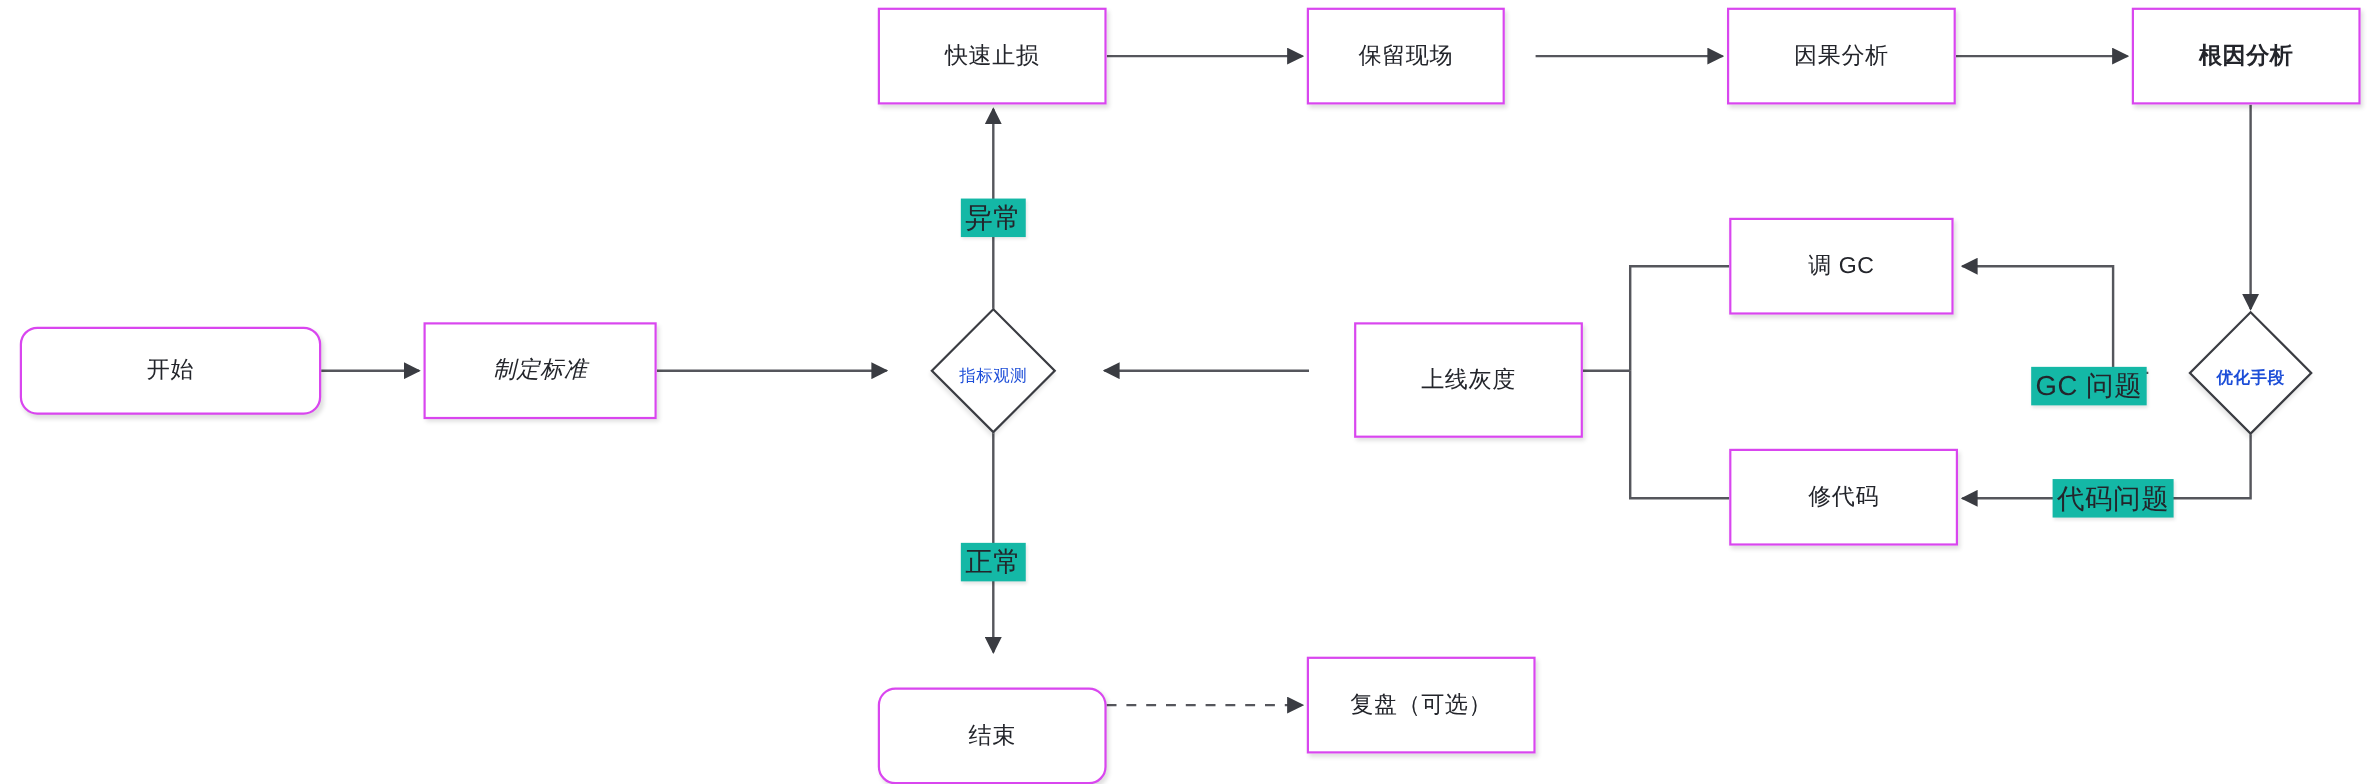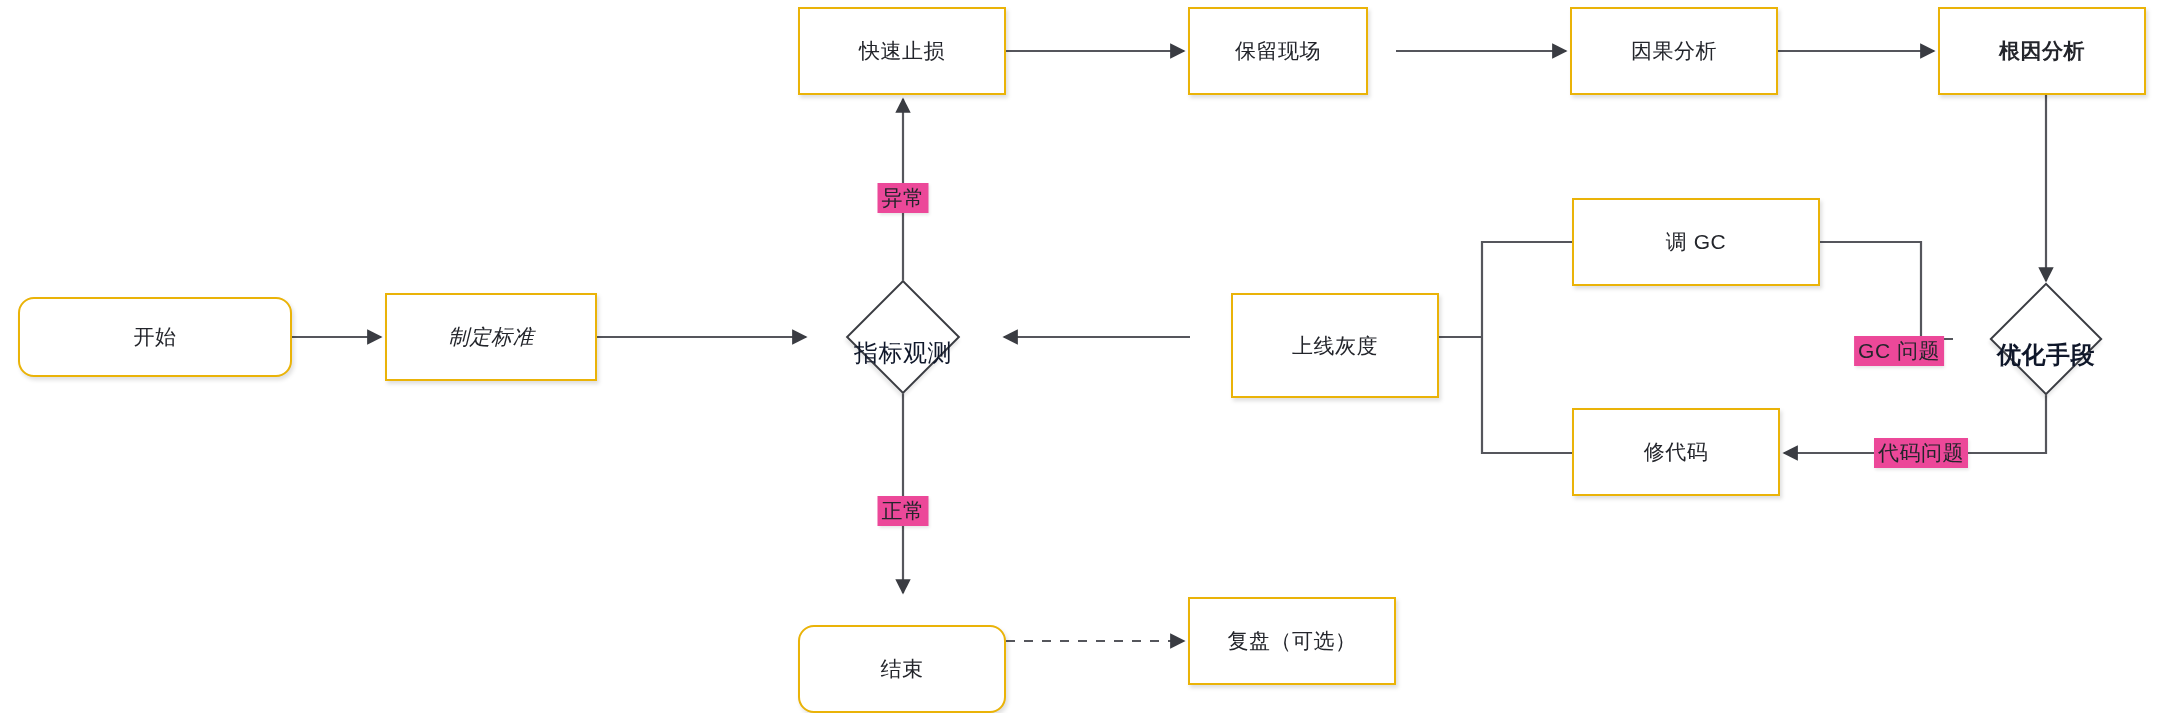--- a/index.html
+++ b/index.html
@@ -23,21 +23,21 @@
     left: 0;
     top: 0;
     width: 2157px;
     height: 713px;
     pointer-events: none;
   }
   .node {
     position: absolute;
     box-sizing: border-box;
     background: #ffffff;
-    border: 2px solid #eab308;
+    border: 2px solid #d946ef;
     display: flex;
     align-items: center;
     justify-content: center;
     color: #23252b;
     font-size: 21px;
     letter-spacing: 0.5px;
     box-shadow: 2px 3px 4px rgba(0,0,0,0.13);
   }
   .node.round {
     border-radius: 16px;
@@ -57,36 +57,36 @@
     left: 50%;
     top: 50%;
     background: #ffffff;
     border: 2px solid #3a3c42;
     transform: translate(-50%, -50%) rotate(45deg);
     box-shadow: 2px 3px 4px rgba(0,0,0,0.10);
   }
   .diamond .dia-text {
     position: absolute;
     left: 0;
-    top: 16px;
+    top: 4px;
     width: 100%;
     height: 100%;
     display: flex;
     align-items: center;
     justify-content: center;
-    color: #0f172a;
-    font-size: 24px;
+    color: #1d4ed8;
+    font-size: 15px;
     letter-spacing: 0.5px;
     white-space: nowrap;
   }
   .edge-label {
     position: absolute;
-    background: #ec4899;
+    background: #14b8a6;
     color: #23252b;
-    font-size: 21px;
+    font-size: 25px;
     letter-spacing: 0.5px;
     white-space: nowrap;
     padding: 1px 4px;
     box-shadow: 1px 2px 3px rgba(0,0,0,0.10);
     transform: translate(-50%, -50%);
   }
 </style>
 </head>
 <body>
 
@@ -160,21 +160,21 @@
 
   <div class="node" style="left:1938px; top:7px; width:208px; height:88px;font-weight:bold;">
     <span class="node-label">根因分析</span>
   </div>
 
   <div class="diamond" style="left:1953px; top:285px; width:186px; height:108px;font-weight:bold;">
     <div class="dia-shape" style="width:76px; height:76px;"></div>
     <div class="dia-text">优化手段</div>
   </div>
 
-  <div class="node" style="left:1572px; top:198px; width:248px; height:88px;">
+  <div class="node" style="left:1572px; top:198px; width:204px; height:88px;">
     <span class="node-label">调 GC</span>
   </div>
 
   <div class="node" style="left:1572px; top:408px; width:208px; height:88px;">
     <span class="node-label">修代码</span>
   </div>
 
   <div class="node" style="left:1231px; top:293px; width:208px; height:105px;">
     <span class="node-label">上线灰度</span>
   </div>

